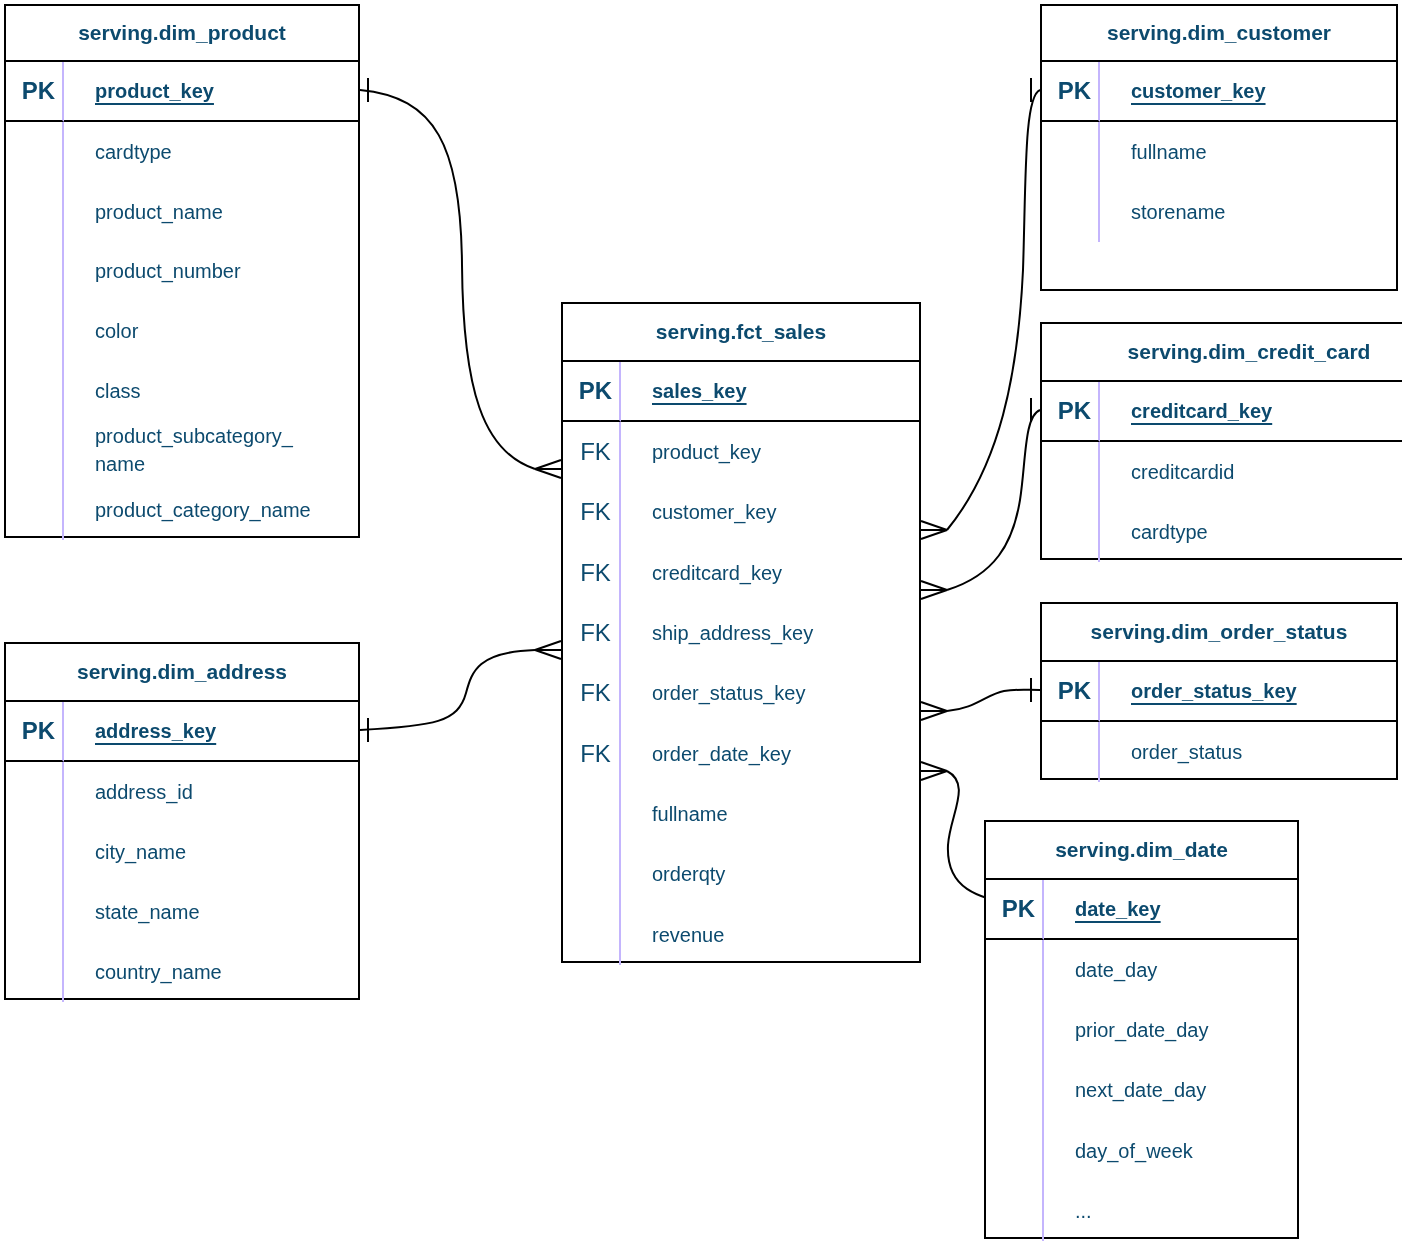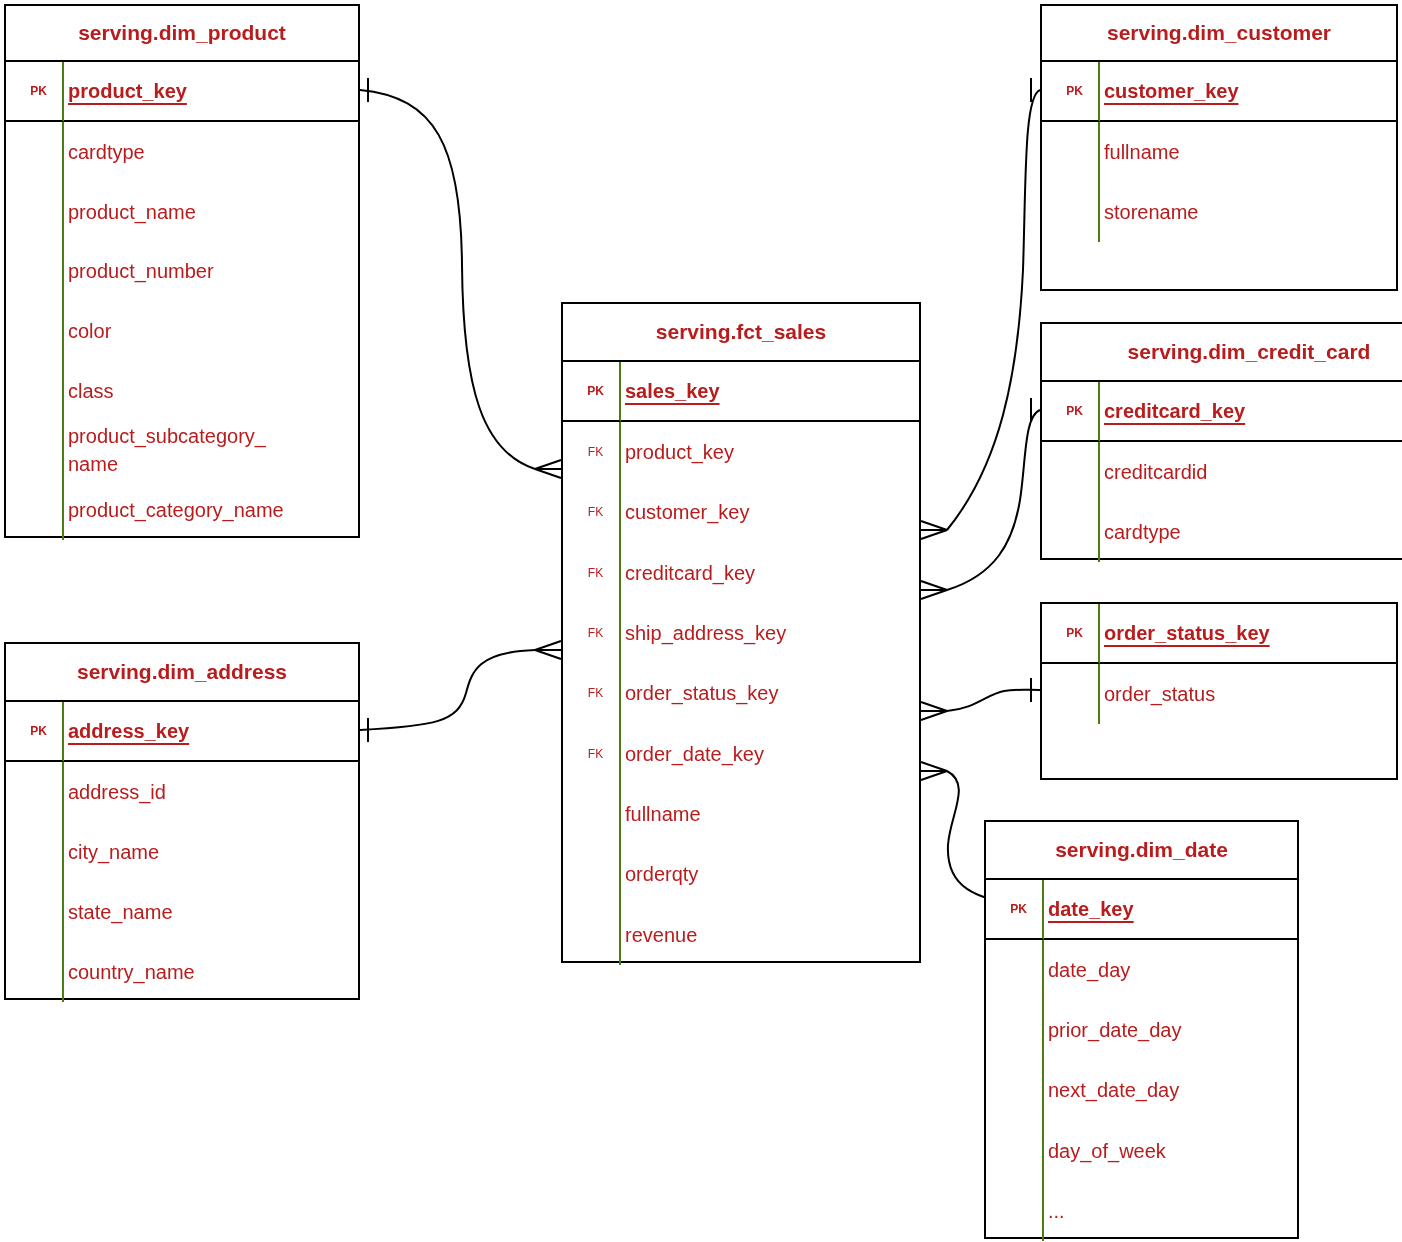--- a/index.html
+++ b/index.html
@@ -1,33 +1,33 @@
 <!DOCTYPE html>
 <html><head>
 <meta charset="utf-8">
 <style>
   html,body { margin:0; padding:0; background:#ffffff; }
   .canvas {
     position:relative; width:1402px; height:1242px; background:#ffffff;
-    font-family:"Liberation Sans", sans-serif; color:#b91c1c; overflow:hidden;
+    font-family:"Liberation Sans", sans-serif; color:#0c4a6e; overflow:hidden;
   }
   .wires { position:absolute; left:0; top:0; }
   .wires path { stroke:#000000; stroke-width:2; fill:none; }
   .tbl { position:absolute; background:#ffffff; border:2px solid #000; box-sizing:border-box; }
   .tbl-title {
     border-bottom:2px solid #000; display:flex; align-items:center; justify-content:center;
     font-weight:bold; font-size:21px; box-sizing:border-box;
   }
   .grid { display:grid; grid-template-columns:58px 1fr; }
   .kc {
-    border-right:2px solid #4d7c0f; display:flex; align-items:center; justify-content:center;
-    font-size:12px; box-sizing:border-box;padding-left:9px;
+    border-right:2px solid #c4b5fd; display:flex; align-items:center; justify-content:center;
+    font-size:24px; box-sizing:border-box;padding-left:9px;
   }
   .kc.b { font-weight:bold; }
-  .fc { display:flex; align-items:center; padding-left:4px; font-size:20px; box-sizing:border-box; }
+  .fc { display:flex; align-items:center; padding-left:31px; font-size:20px; box-sizing:border-box; }
   .pkrow { border-bottom:2px solid #000; }
   .pkname { font-weight:bold; text-decoration:underline; text-decoration-thickness:2px; text-underline-offset:5px; }
   .fname { white-space:pre-line; line-height:1.4; }
 </style>
 </head>
 <body>
 
 <div class="canvas">
 
   <svg class="wires" width="1402" height="1242" viewBox="0 0 1402 1242">
@@ -178,20 +178,21 @@
           <span class="fname">creditcardid</span>
         </div>
       <div class="kc"></div>
         <div class="fc">
           <span class="fname">cardtype</span>
         </div>
     </div>
   </div>
 
   <div class="tbl" style="left:1040px;top:602px;width:358px;height:178px">
+    <div class="tbl-title" style="height:58px">serving.dim_order_status</div>
     <div class="grid" style="grid-template-rows:60px 60px">
       <div class="kc b pkrow">PK</div>
       <div class="fc pkrow">
           <span class="pkname">order_status_key</span>
         </div>
       <div class="kc"></div>
         <div class="fc">
           <span class="fname">order_status</span>
         </div>
     </div>

